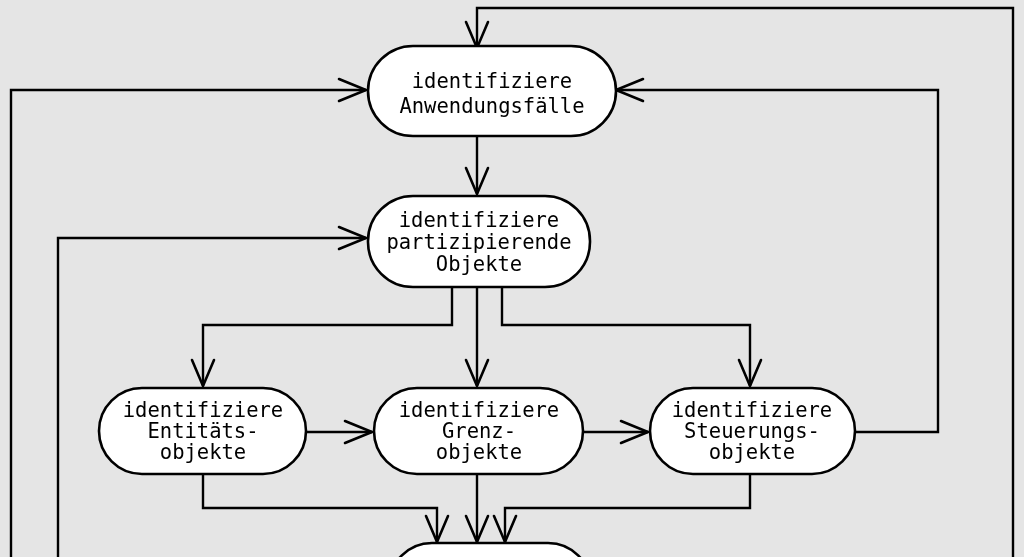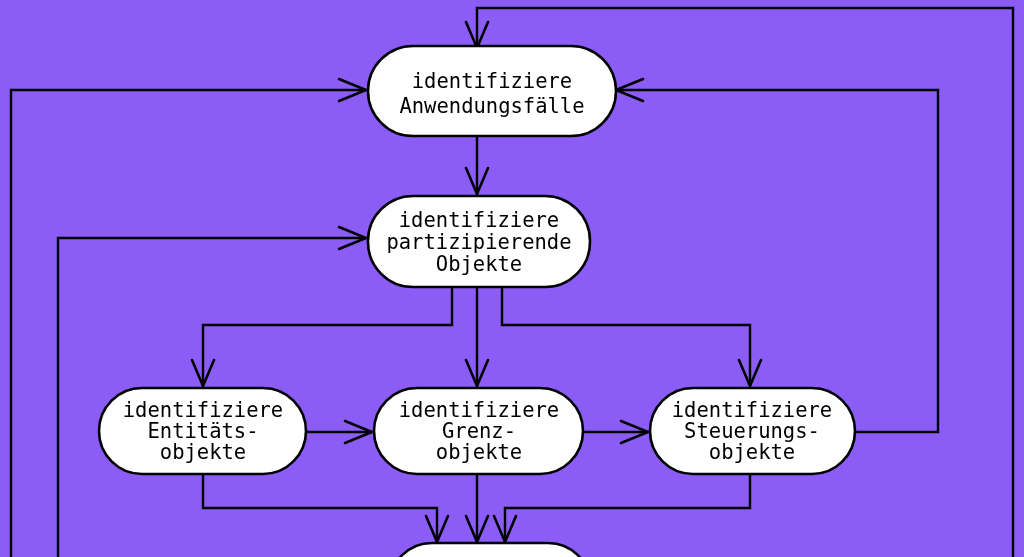--- a/index.html
+++ b/index.html
@@ -7,21 +7,21 @@
     padding: 0;
     background: #ffffff;
   }
   body {
     font-family: "DejaVu Sans Mono", "Liberation Mono", monospace;
   }
   #diagram-root {
     position: relative;
     width: 1024px;
     height: 557px;
-    background: #8b5cf6;
+    background: #e5e5e5;
     overflow: hidden;
   }
   #flow-svg {
     position: absolute;
     top: 0;
     left: 0;
     width: 1024px;
     height: 557px;
     display: block;
   }

